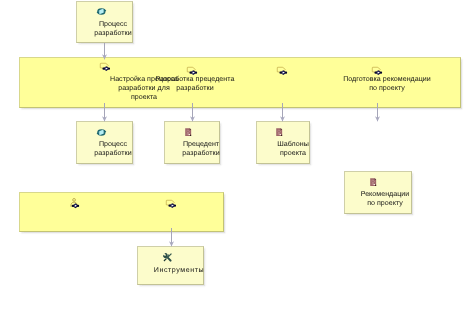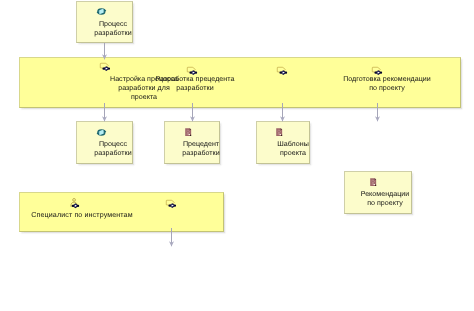--- a/index.html
+++ b/index.html
@@ -169,29 +169,35 @@
         <use href="#sym-document"></use>
       </svg>
     <div class="lbl" style="left:5.5px;top:19px;width:70px;">Рекомендации
 по проекту</div>
   </div>
 
   <div class="node" style="left:26.8px;top:196px;width:110px;height:28px;">
     <svg class="ico" style="left:43.2px;top:2.2px;" width="10" height="10.7" viewBox="0 0 42 45">
         <use href="#sym-role"></use>
       </svg>
-    <div class="lbl" style="left:0;top:15px;width:110px;letter-spacing:0.12px;">Специалист по инструментам</div>
   </div>
 
   <div class="node" style="left:138.2px;top:197.6px;width:78px;height:30px;">
     <svg class="ico" style="left:26.5px;top:0.8px;" width="11.6" height="10.3" viewBox="0 0 50 44">
         <use href="#sym-activity"></use>
       </svg>
   </div>
 
+  <div class="node" style="left:137px;top:246px;width:67px;height:39px;">
+    <div class="shape box" style="left:0;top:0;width:67px;height:39px;"></div>
+    <svg class="ico" style="left:25.2px;top:6.2px;" width="11.3" height="11.3" viewBox="0 0 40 40">
+        <use href="#sym-tools"></use>
+      </svg>
+    <div class="lbl" style="left:7.3px;top:20px;width:70px;letter-spacing:0.55px;">Инструменты</div>
+  </div>
 
   <svg class="conn" style="left:99px;top:43px;" width="12" height="17">
     <line x1="5.5" y1="0" x2="5.5" y2="16.3" stroke="#a5a5b8" stroke-width="1"></line>
     <polygon points="5.5,16.6 3.0,11.3 5.5,12.7 8.0,11.3" fill="#aaaac0"></polygon>
   </svg>
   <svg class="conn" style="left:99px;top:103px;" width="12" height="19">
     <line x1="5.5" y1="0" x2="5.5" y2="18.2" stroke="#a5a5b8" stroke-width="1"></line>
     <polygon points="5.5,18.6 3.0,13.3 5.5,14.7 8.0,13.3" fill="#aaaac0"></polygon>
   </svg>
   <svg class="conn" style="left:187px;top:103px;" width="12" height="19">

